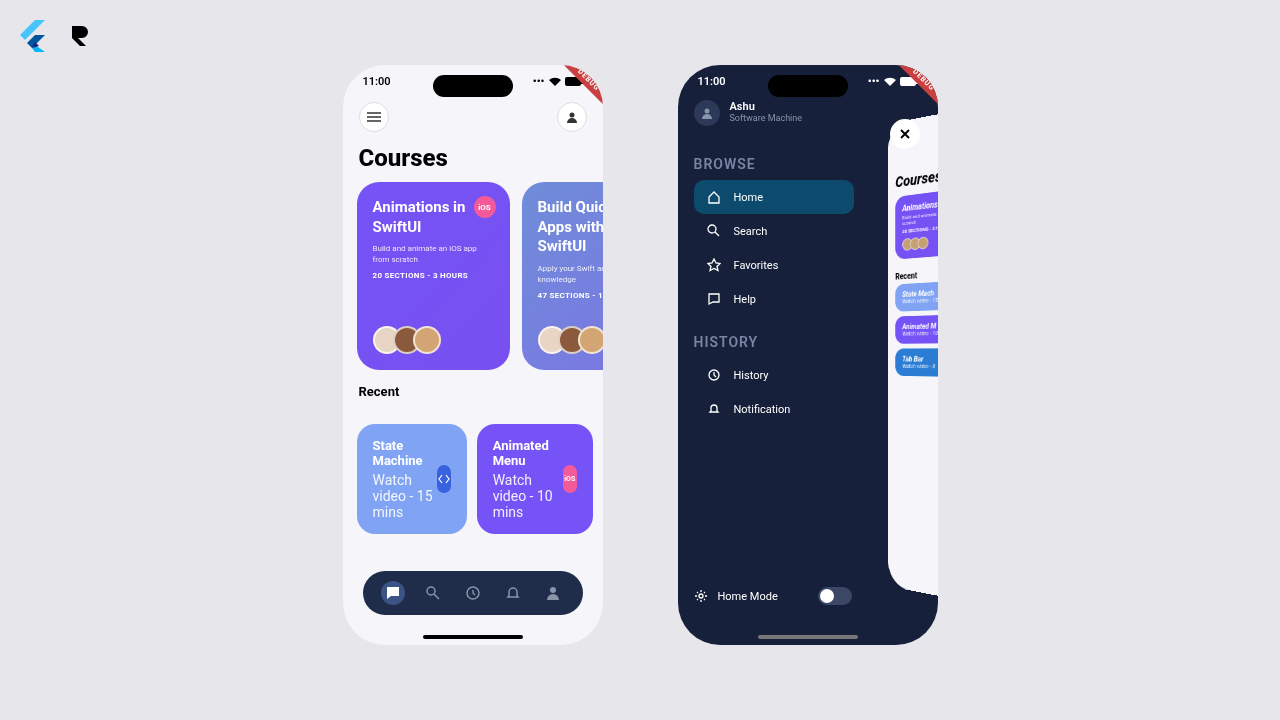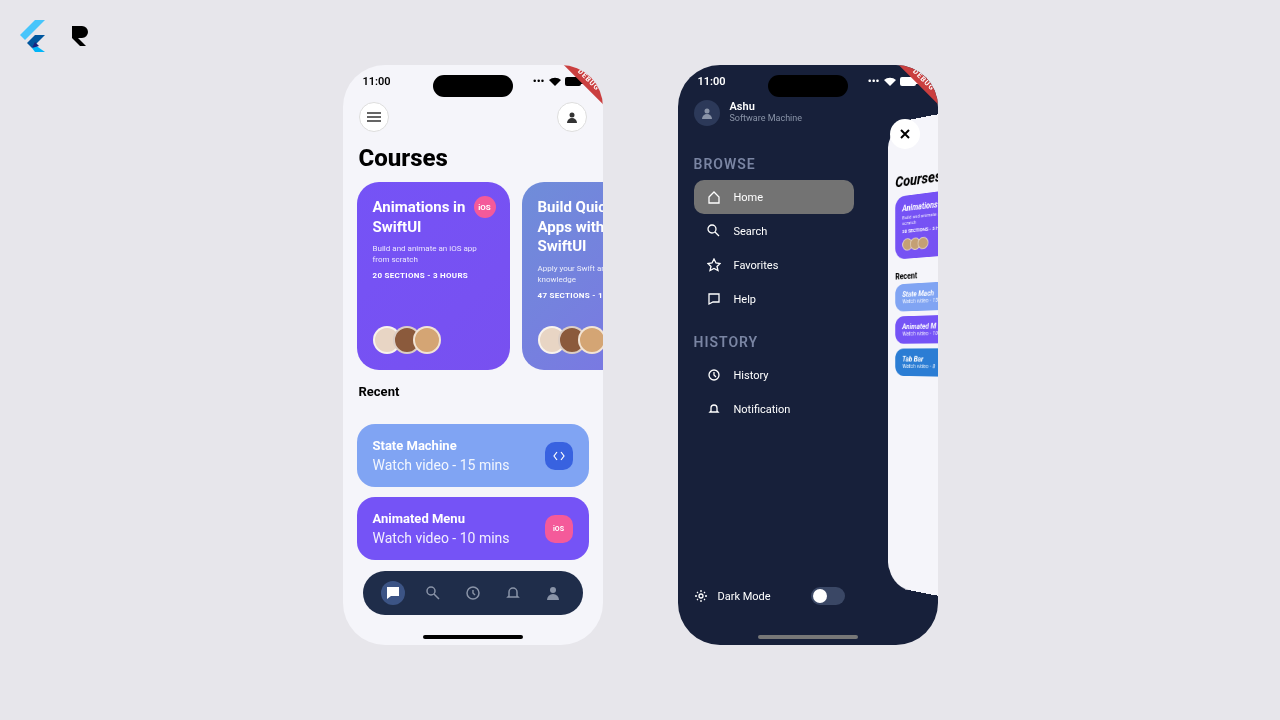--- a/index.html
+++ b/index.html
@@ -24,21 +24,21 @@
 .card-title{font-size:15px;font-weight:700;line-height:1.3;margin-bottom:6px;max-width:110px}
 .card-desc{font-size:8px;opacity:.85;line-height:1.4;max-width:120px}
 .card-meta{font-size:8px;font-weight:700;margin-top:6px;letter-spacing:.3px}
 .card-icon{position:absolute;top:14px;right:14px;width:22px;height:22px;border-radius:50%;background:#f45a9a;display:flex;align-items:center;justify-content:center;font-size:8px;color:#fff;font-weight:700}
 .avatars{display:flex;margin-top:auto}
 .avatar{width:28px;height:28px;border-radius:50%;border:2px solid rgba(255,255,255,.7);margin-left:-8px;background:#c4a074}
 .avatar:first-child{margin-left:0;background:#e8d5c4}
 .avatar:nth-child(2){background:#8b5a3c}
 .avatar:nth-child(3){background:#d4a574}
 .section-label{font-size:13px;font-weight:700;padding:14px 16px 8px;color:#000}
-.recent-list{padding:17px 14px;display:flex;flex-direction:column;gap:10px}
+.recent-list{padding:17px 14px;display:flex;flex-direction:row;gap:10px}
 .recent-card{border-radius:18px;padding:14px 16px;color:#fff;display:flex;justify-content:space-between;align-items:center}
 .recent-blue{background:#80a4f3}
 .recent-purple{background:#7553f6}
 .recent-title{font-size:13px;font-weight:700;margin-bottom:4px}
 .recent-sub{font-size:14px;opacity:.9}
 .recent-badge{width:28px;height:28px;border-radius:10px;display:flex;align-items:center;justify-content:center}
 .bottom-nav{position:absolute;bottom:30px;left:50%;transform:translateX(-50%);width:220px;height:44px;background:#1f2d4a;border-radius:22px;display:flex;justify-content:space-around;align-items:center;padding:0 10px;z-index:50}
 .nav-item{color:#8a94a8;cursor:pointer;width:24px;height:24px;display:flex;align-items:center;justify-content:center;border-radius:50%}
 .nav-item.active{color:#fff;background:#3c5485}
 .home-indicator{position:absolute;bottom:6px;left:50%;transform:translateX(-50%);width:100px;height:4px;background:#000;border-radius:2px;z-index:50}
@@ -46,21 +46,21 @@
 
 
 .sidebar{padding:0 16px;color:#fff}
 .profile-row{display:flex;align-items:flex-start;gap:10px;padding:6px 0 12px}
 .profile-avatar{width:26px;height:26px;border-radius:50%;background:#2c3959;display:flex;align-items:center;justify-content:center}
 .profile-name{font-size:11px;font-weight:600}
 .profile-role{font-size:9px;color:#8a94a8}
 .close-btn{position:absolute;top:54px;right:18px;width:30px;height:30px;border-radius:50%;background:#fff;display:flex;align-items:center;justify-content:center;font-size:14px;z-index:60;cursor:pointer}
 .menu-section-label{font-size:14px;color:#7a85a3;letter-spacing:1px;margin:18px 0 8px;font-weight:600}
 .menu-item{display:flex;align-items:center;gap:12px;padding:9px 12px;border-radius:10px;font-size:11px;color:#fff;cursor:pointer;width:160px}
-.menu-item.active{background:#737373}
+.menu-item.active{background:#0c4a6e}
 .menu-icon{width:16px;height:16px;display:flex;align-items:center;justify-content:center}
 .dark-mode-row{position:absolute;bottom:40px;left:16px;display:flex;align-items:center;gap:10px;color:#fff;font-size:11px}
 .toggle{width:34px;height:18px;background:#3a4765;border-radius:10px;position:relative;margin-left:auto}
 .toggle-thumb{position:absolute;top:2px;left:2px;width:14px;height:14px;background:#fff;border-radius:50%}
 
 
 .tilted-content{position:absolute;top:0;right:-30px;width:110px;height:100%;transform:perspective(600px) rotateY(-25deg) scale(.85);transform-origin:right center;background:#f5f5fa;border-radius:30px 0 0 30px;overflow:hidden;padding-top:60px}
 .tilted-content .page-title{font-size:18px;font-style:italic;padding:4px 0 8px 10px}
 .mini-card{margin:0 0 8px 10px;border-radius:14px;padding:10px;color:#fff;width:115px}
 .mini-card-title{font-size:10px;font-weight:700;font-style:italic}
@@ -285,21 +285,21 @@
             </svg>
           </div>
         <span>Notification</span>
       </div>
     </div>
     <div class="dark-mode-row">
       <svg width="14" height="14" viewBox="0 0 14 14">
           <circle cx="7" cy="7" r="2" stroke="currentColor" stroke-width="1.3" fill="none"></circle>
           <path stroke="currentColor" stroke-width="1.3" d="M7 1v2M7 11v2M1 7h2M11 7h2M3 3l1 1M10 10l1 1M11 3l-1 1M4 10l-1 1"></path>
         </svg>
-      <span>Dark Mode</span>
+      <span>Home Mode</span>
       <div class="toggle" style="margin-left:30px">
           <div class="toggle-thumb"></div>
         </div>
     </div>
 
     <div class="tilted-content">
       <div class="page-title">Courses</div>
       <div class="mini-card card-purple">
         <div class="mini-card-title">Animations in SwiftUI</div>
         <div class="mini-card-desc">Build and animate an iOS app from scratch</div>

